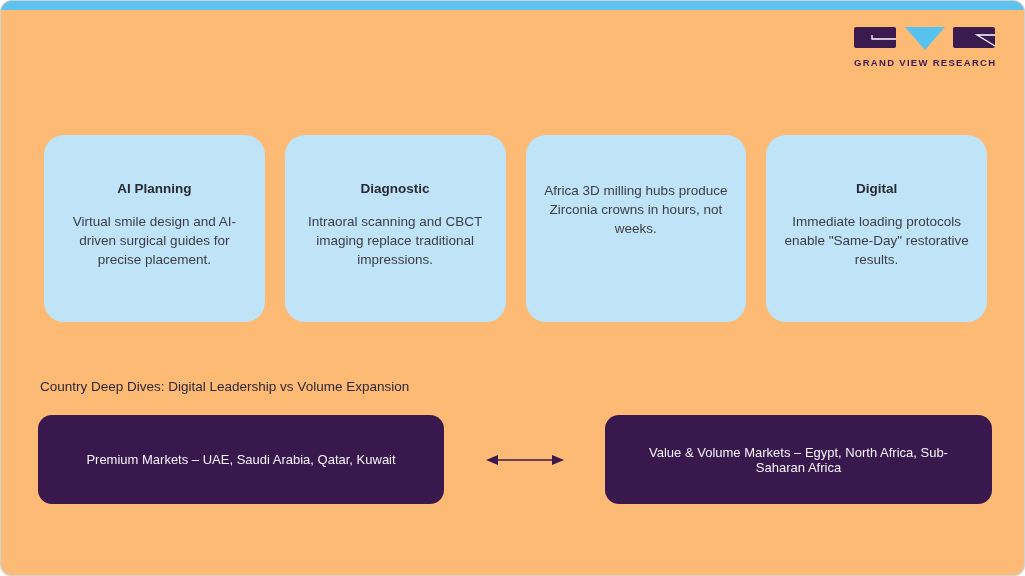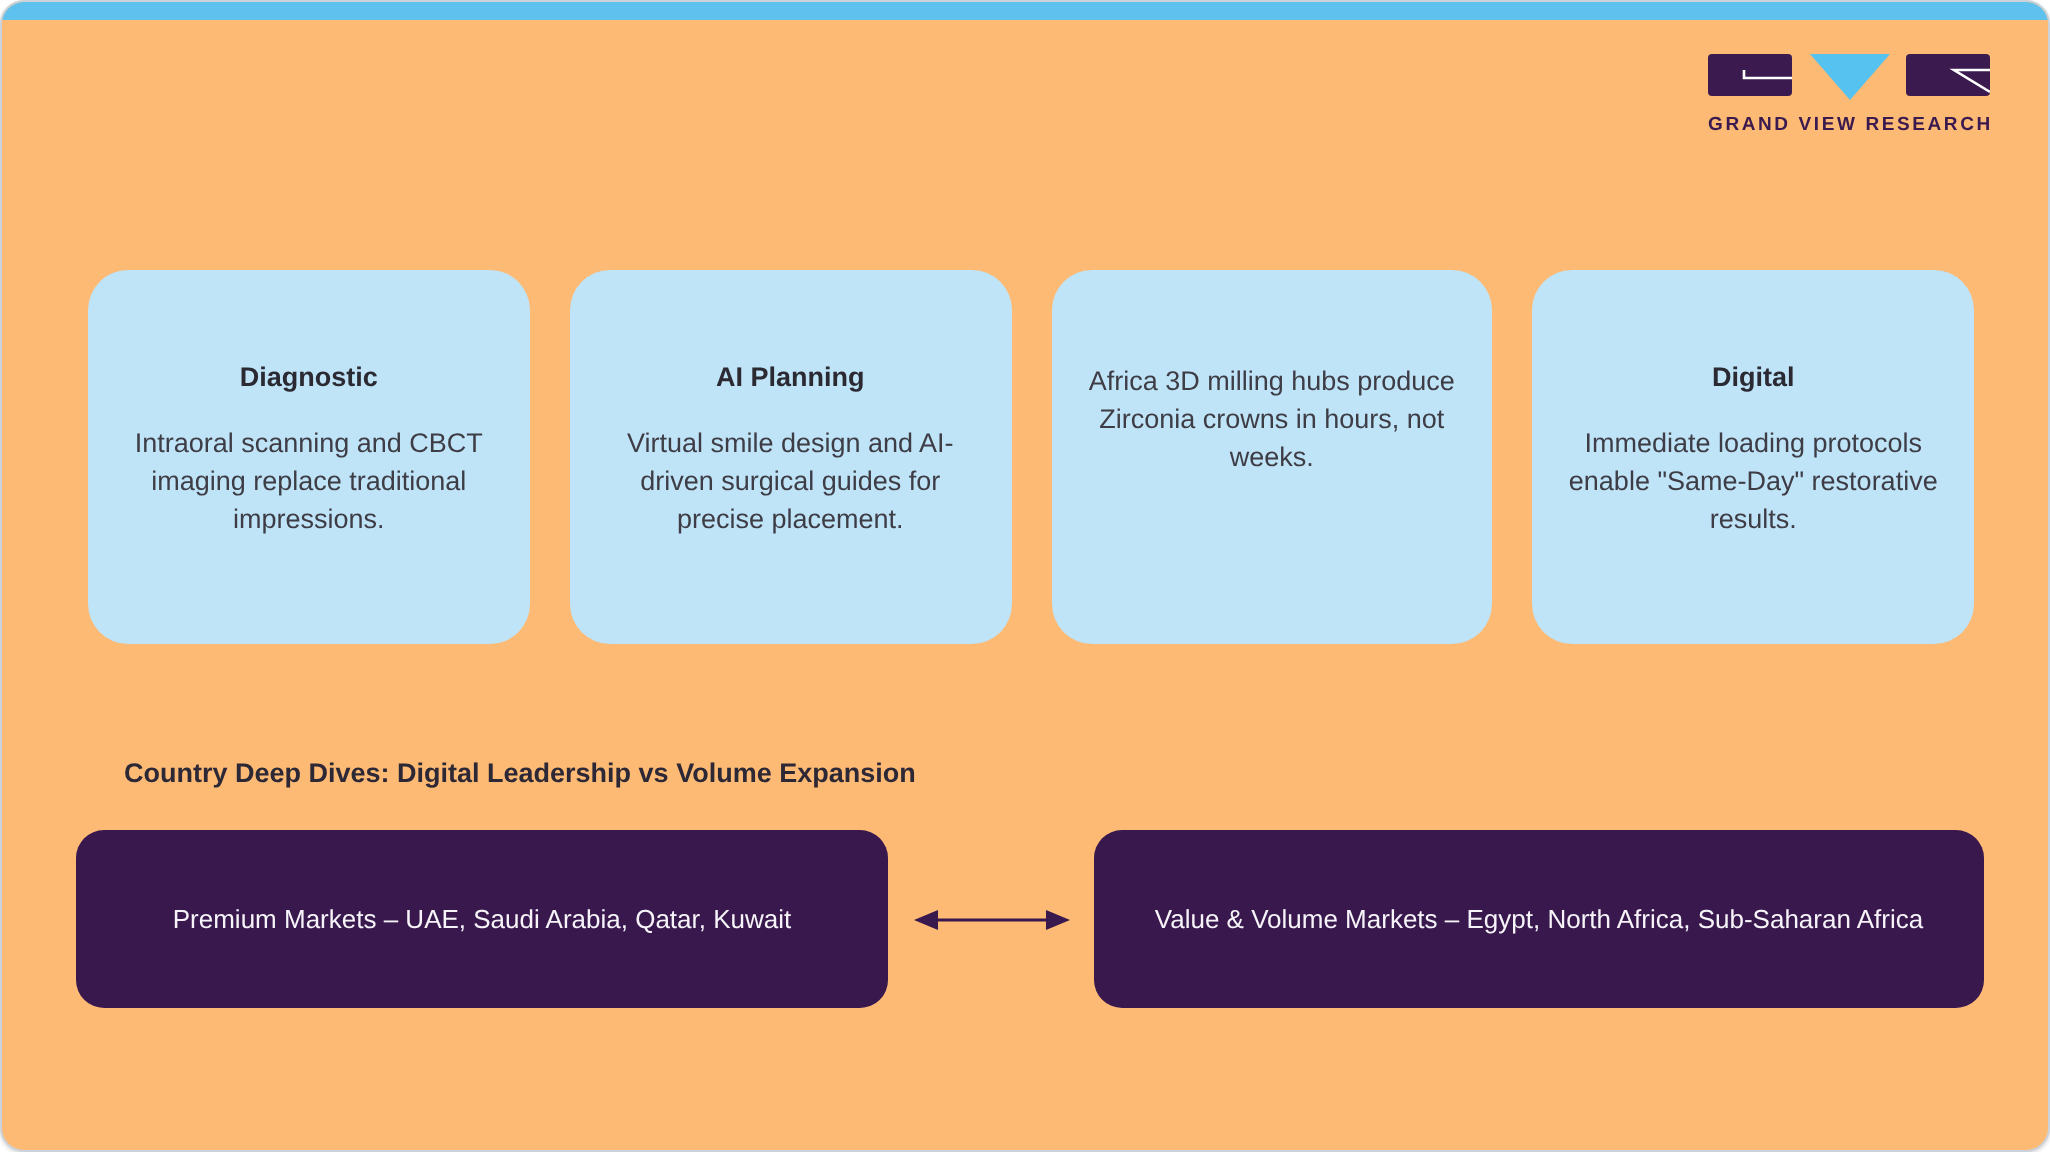--- a/index.html
+++ b/index.html
@@ -76,23 +76,23 @@
   .card-body {
     font-size: 13.5px;
     line-height: 19px;
     color: #3e3d46;
     margin: 0 auto;
     max-width: 200px;
   }
   
   .section-heading {
     position: absolute;
-    top: 378px; left: 61px;
+    top: 378px; left: 39px;
     font-size: 13.5px;
-    font-weight: bold;
+    font-weight: normal;
     color: #2d2836;
   }
   .market-row {
     position: absolute;
     top: 414px; left: 37px; right: 32px;
     height: 89px;
     display: flex;
     align-items: stretch;
   }
   .market-box {
@@ -101,21 +101,21 @@
     color: #f6f4f8;
     font-size: 13px;
     display: flex;
     align-items: center;
     justify-content: center;
     text-align: center;
     padding: 0 29px;
     box-sizing: border-box;
   }
   .market-box.left  { width: 406px; }
-  .market-box.right { width: 445px; justify-content: center; }
+  .market-box.right { width: 387px; justify-content: center; }
   .arrow-cell {
     flex: 1;
     display: flex;
     align-items: center;
     justify-content: center;
   }
 </style>
 </head>
 <body>
 
@@ -138,26 +138,26 @@
         <svg width="42" height="21" viewBox="0 0 42 21">
           <polyline points="42,8 24,8 42,19" fill="none" stroke="#ffffff" stroke-width="1.3"></polyline>
         </svg>
       </div>
     </div>
     <div class="logo-text">GRAND VIEW RESEARCH</div>
   </div>
 
   <div class="cards">
     <div class="card">
+      <div class="card-title">AI Planning</div>
+      <div class="card-body">Virtual smile design and AI-driven surgical guides for precise placement.</div>
+    </div>
+    <div class="card">
       <div class="card-title">Diagnostic</div>
       <div class="card-body">Intraoral scanning and CBCT imaging replace traditional impressions.</div>
-    </div>
-    <div class="card">
-      <div class="card-title">AI Planning</div>
-      <div class="card-body">Virtual smile design and AI-driven surgical guides for precise placement.</div>
     </div>
     <div class="card">
       <div class="card-body">Africa 3D milling hubs produce Zirconia crowns in hours, not weeks.</div>
     </div>
     <div class="card">
       <div class="card-title">Digital</div>
       <div class="card-body">Immediate loading protocols enable "Same-Day" restorative results.</div>
     </div>
   </div>
 

